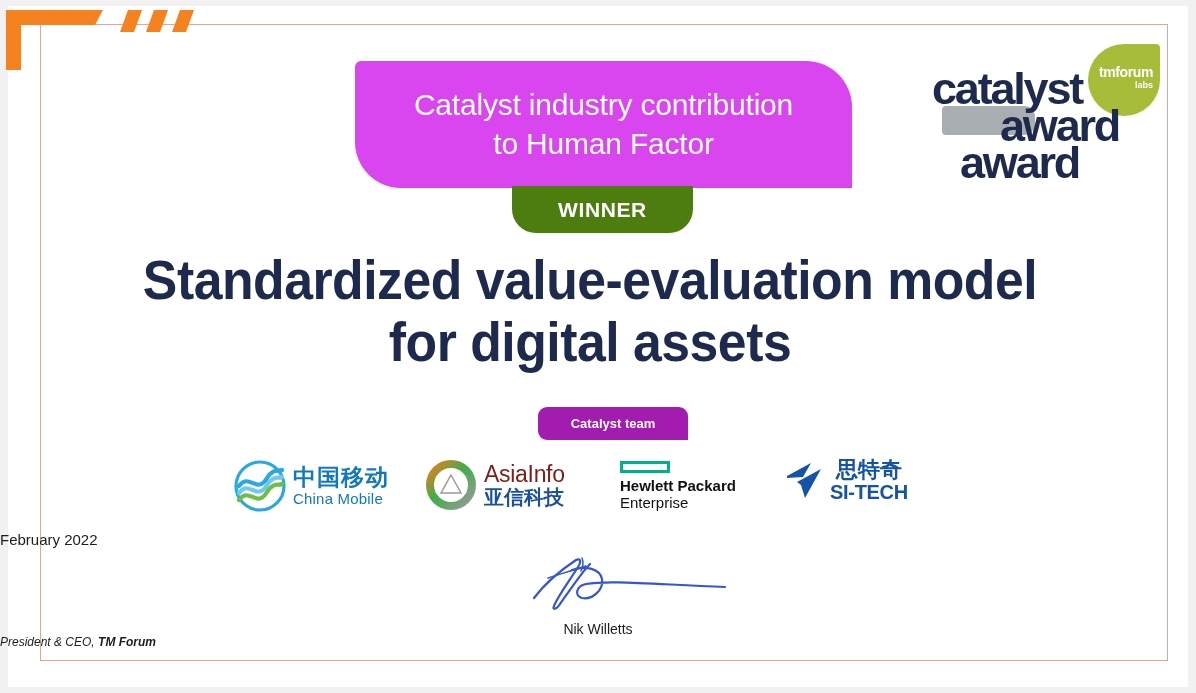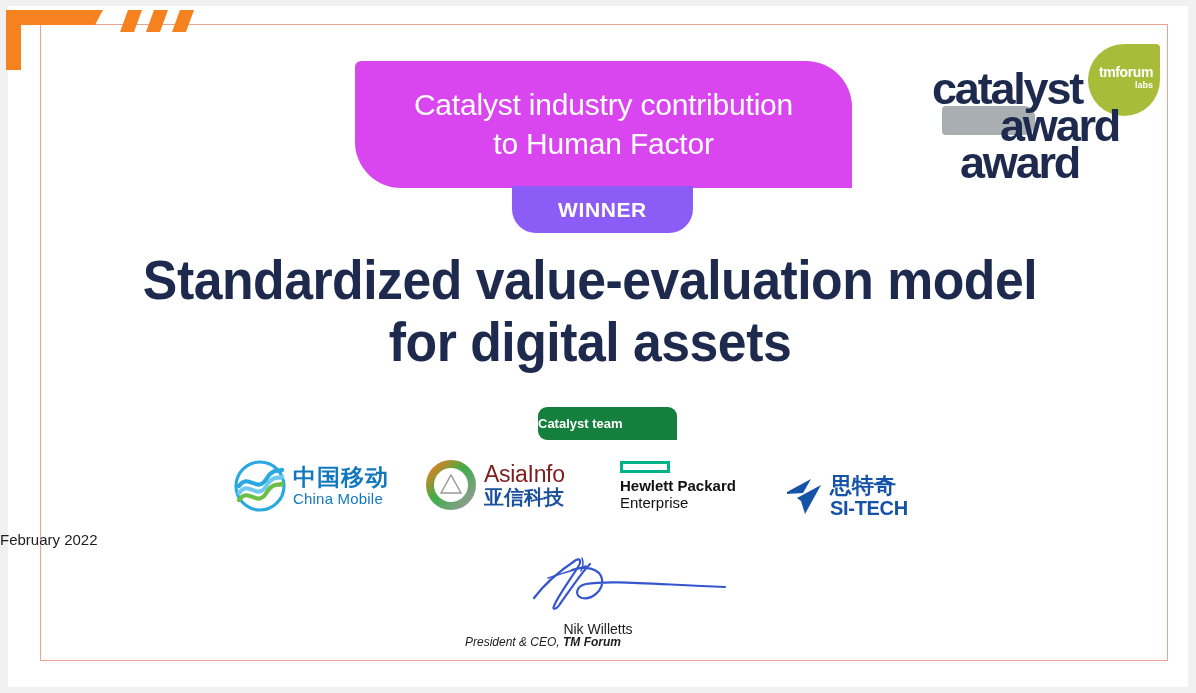--- a/index.html
+++ b/index.html
@@ -62,21 +62,21 @@
     font-weight: 400;
     letter-spacing: -0.2px;
     padding: 0 24px;
   }
 
   
   #winner {
     position: absolute;
     left: 512px; top: 186px;
     width: 181px; height: 47px;
-    background: #8b5cf6;
+    background: #4d7c0f;
     border-radius: 0 0 24px 24px;
     display: flex;
     align-items: center;
     justify-content: center;
   }
   #winner-label {
     color: #ffffff;
     font-weight: bold;
     font-size: 21px;
     letter-spacing: 0.6px;
@@ -94,25 +94,26 @@
     line-height: 1.12;
     transform: scaleX(0.94);
     transform-origin: center top;
     letter-spacing: -0.5px;
   }
 
   
   #team-pill {
     position: absolute;
     left: 538px; top: 407px;
-    width: 139px; height: 33px;
-    background: #15803d;
+    width: 150px; height: 33px;
+    background: #a21caf;
     border-radius: 9px 9px 0 9px;
     display: flex;
     align-items: center;
+    justify-content: center;
   }
   #team-pill-label {
     color: #ffffff;
     font-weight: bold;
     font-size: 13px;
   }
 
   
   #logos {
     position: absolute;
@@ -151,21 +152,21 @@
   #hpe-bar {
     width: 50px; height: 12px;
     border: 3px solid #00b288;
     box-sizing: border-box;
     margin-bottom: 5px;
   }
   #hpe-l1 { color: #111111; font-size: 15px; font-weight: bold; line-height: 1.12; }
   #hpe-l2 { color: #111111; font-size: 15px; line-height: 1.12; }
 
   
-  #logo-sitech { left: 570px; top: 17px; }
+  #logo-sitech { left: 570px; top: 1px; text-align: center; }
   #st-text { margin-left: 3px; line-height: 1; }
   #st-cn {
     color: #1553a8; font-size: 22px; font-weight: bold;
     font-family: "DejaVu Sans", sans-serif;
     letter-spacing: 0px;
   }
   #st-en {
     color: #1553a8; font-size: 20px; font-weight: bold; margin-top: 1px;
     letter-spacing: -0.3px;
   }
@@ -186,21 +187,20 @@
   #signer-name {
     position: absolute;
     left: 0; top: 621px; width: 1196px;
     text-align: center;
     color: #1d1d1d;
     font-size: 14px;
   }
   #signer-role {
     position: absolute;
     left: 0; top: 635px; width: 1086px;
-    text-align: center;
     color: #1d1d1d;
     font-size: 12px;
     font-style: italic;
   }
   #signer-org { font-weight: bold; font-style: italic; }
 
   
   #award-logo {
     position: absolute;
     left: 925px; top: 40px;

